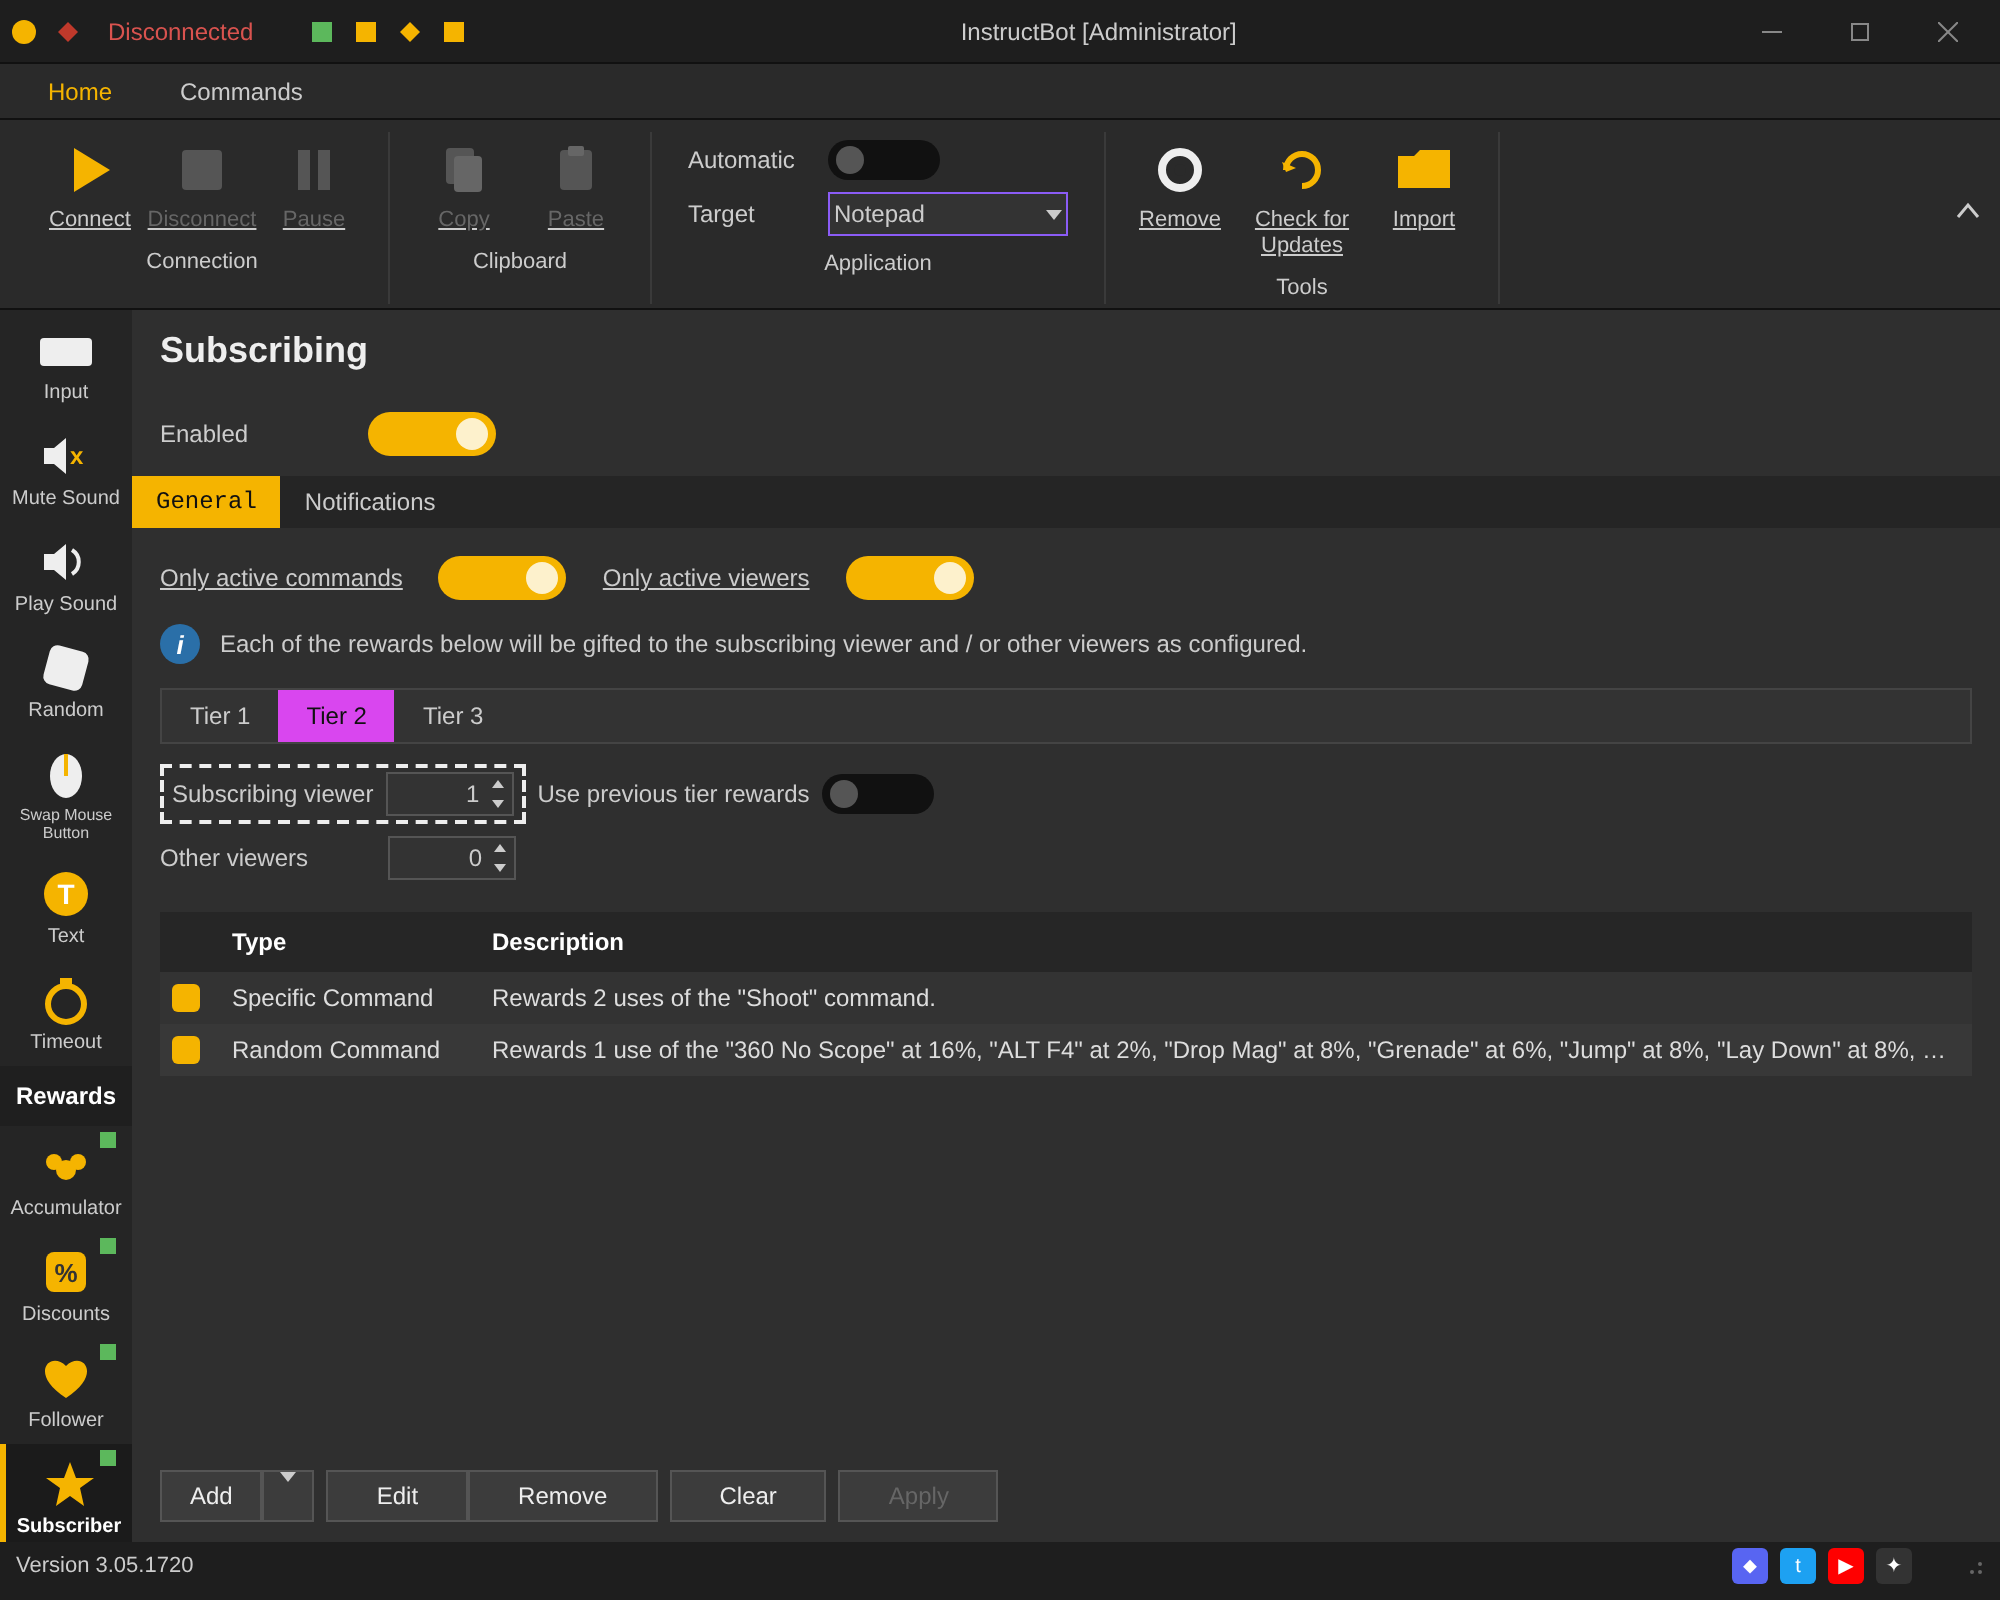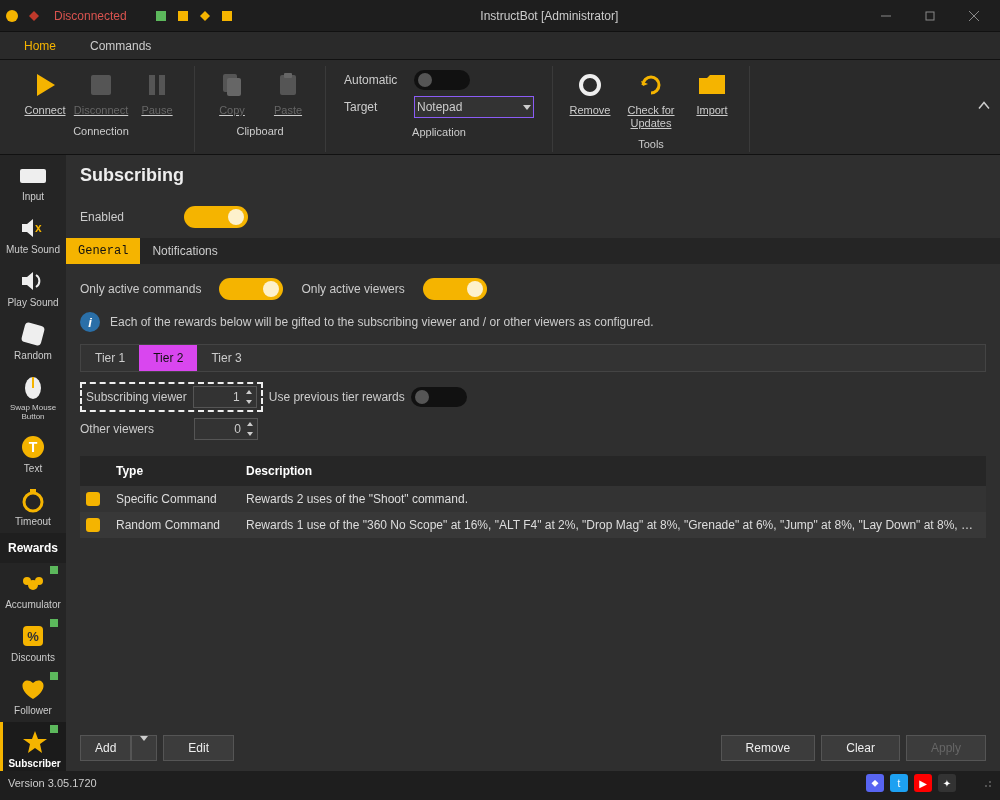--- a/index.html
+++ b/index.html
@@ -44,21 +44,21 @@
 .sb-item.active span { color: #fff; font-weight: bold; }
 .sb-item.bold span { color: #fff; font-weight: bold; }
 .sb-green-dot { position: absolute; top: 3px; right: 8px; width: 8px; height: 8px; background: #5cb85c; }
 .main { flex: 1; background: #2f2f2f; display: flex; flex-direction: column; padding: 0; overflow: hidden; }
 .main-header { padding: 10px 14px; }
 .main-title { color: #eee; font-size: 18px; font-weight: bold; }
 .enabled-row { display: flex; align-items: center; gap: 60px; padding: 10px 14px; text-align: center; }
 .subtabs { display: flex; background: #252525; margin: 0 0; }
 .subtab { padding: 6px 12px; color: #ccc; }
 .subtab.active { background: #f5b400; color: #111; font-family: Liberation Mono, monospace; }
-.flags-row { display: flex; align-items: center; gap: 18px; padding: 14px 14px 12px 14px; }
+.flags-row { display: flex; align-items: center; gap: 18px; padding: 14px 14px 12px 14px; text-decoration: underline; }
 .info-row { display: flex; align-items: center; gap: 10px; padding: 0 14px 12px 14px; color: #ccc; }
 .info-icon { width: 20px; height: 20px; background: #2a6fa8; border-radius: 50%; display: flex; align-items: center; justify-content: center; color: #fff; font-weight: bold; font-style: italic; font-size: 13px; }
 .tier-tabs { display: flex; background: #333; margin: 0 14px; border: 1px solid #444; }
 .tier-tab { padding: 6px 14px; color: #ccc; }
 .tier-tab.active { background: #d946ef; color: #111; }
 .viewer-rows { padding: 10px 14px; display: flex; flex-direction: column; gap: 6px; }
 .viewer-row { display: flex; align-items: center; gap: 6px; }
 .dash-wrap { border: 2px dashed #eee; padding: 2px 4px; display: flex; align-items: center; gap: 6px; }
 .num-input { background: #333; border: 1px solid #555; color: #ccc; height: 22px; width: 64px; display: flex; align-items: center; justify-content: flex-end; padding-right: 16px; position: relative; }
 .num-input .spin { position: absolute; right: 0; top: 0; bottom: 0; width: 14px; display: flex; flex-direction: column; }
@@ -72,21 +72,21 @@
 .th.icon-col { width: 26px; padding: 0; }
 .th.type-col { width: 130px; }
 .th.desc-col { flex: 1; }
 .trow { display: flex; align-items: center; padding: 6px 0; background: #333; }
 .trow.alt { background: #383838; }
 .td { padding: 0 10px; color: #ddd; font-size: 12px; white-space: nowrap; overflow: hidden; text-overflow: ellipsis; }
 .td.icon-col { width: 26px; padding: 0 6px; display: flex; }
 .reward-icon { width: 14px; height: 14px; background: #f5b400; border-radius: 3px; }
 .td.type-col { width: 130px; }
 .td.desc-col { flex: 1; }
-.bottom-bar { display: flex; padding: 10px 14px; justify-content: space-between; }
+.bottom-bar { display: flex; padding: 10px 14px; }
 .bb-left { display: flex; gap: 6px; }
 .bb-right { display: flex; gap: 6px; }
 .btn { background: #3c3c3c; border: 1px solid #555; color: #eee; padding: 5px 24px; font-size: 12px; }
 .btn.split { padding: 5px 14px; position: relative; }
 .btn.chev { padding: 5px 8px; }
 .btn.disabled { color: #666; }
 .statusbar { height: 24px; background: #1e1e1e; display: flex; align-items: center; justify-content: space-between; padding: 0 8px; color: #ccc; font-size: 11px; }
 .sb-right-icons { display: flex; gap: 6px; align-items: center; }
 .social { width: 18px; height: 18px; display: flex; align-items: center; justify-content: center; font-size: 10px; color: #fff; border-radius: 3px; }
 .social.discord { background: #5865F2; }

